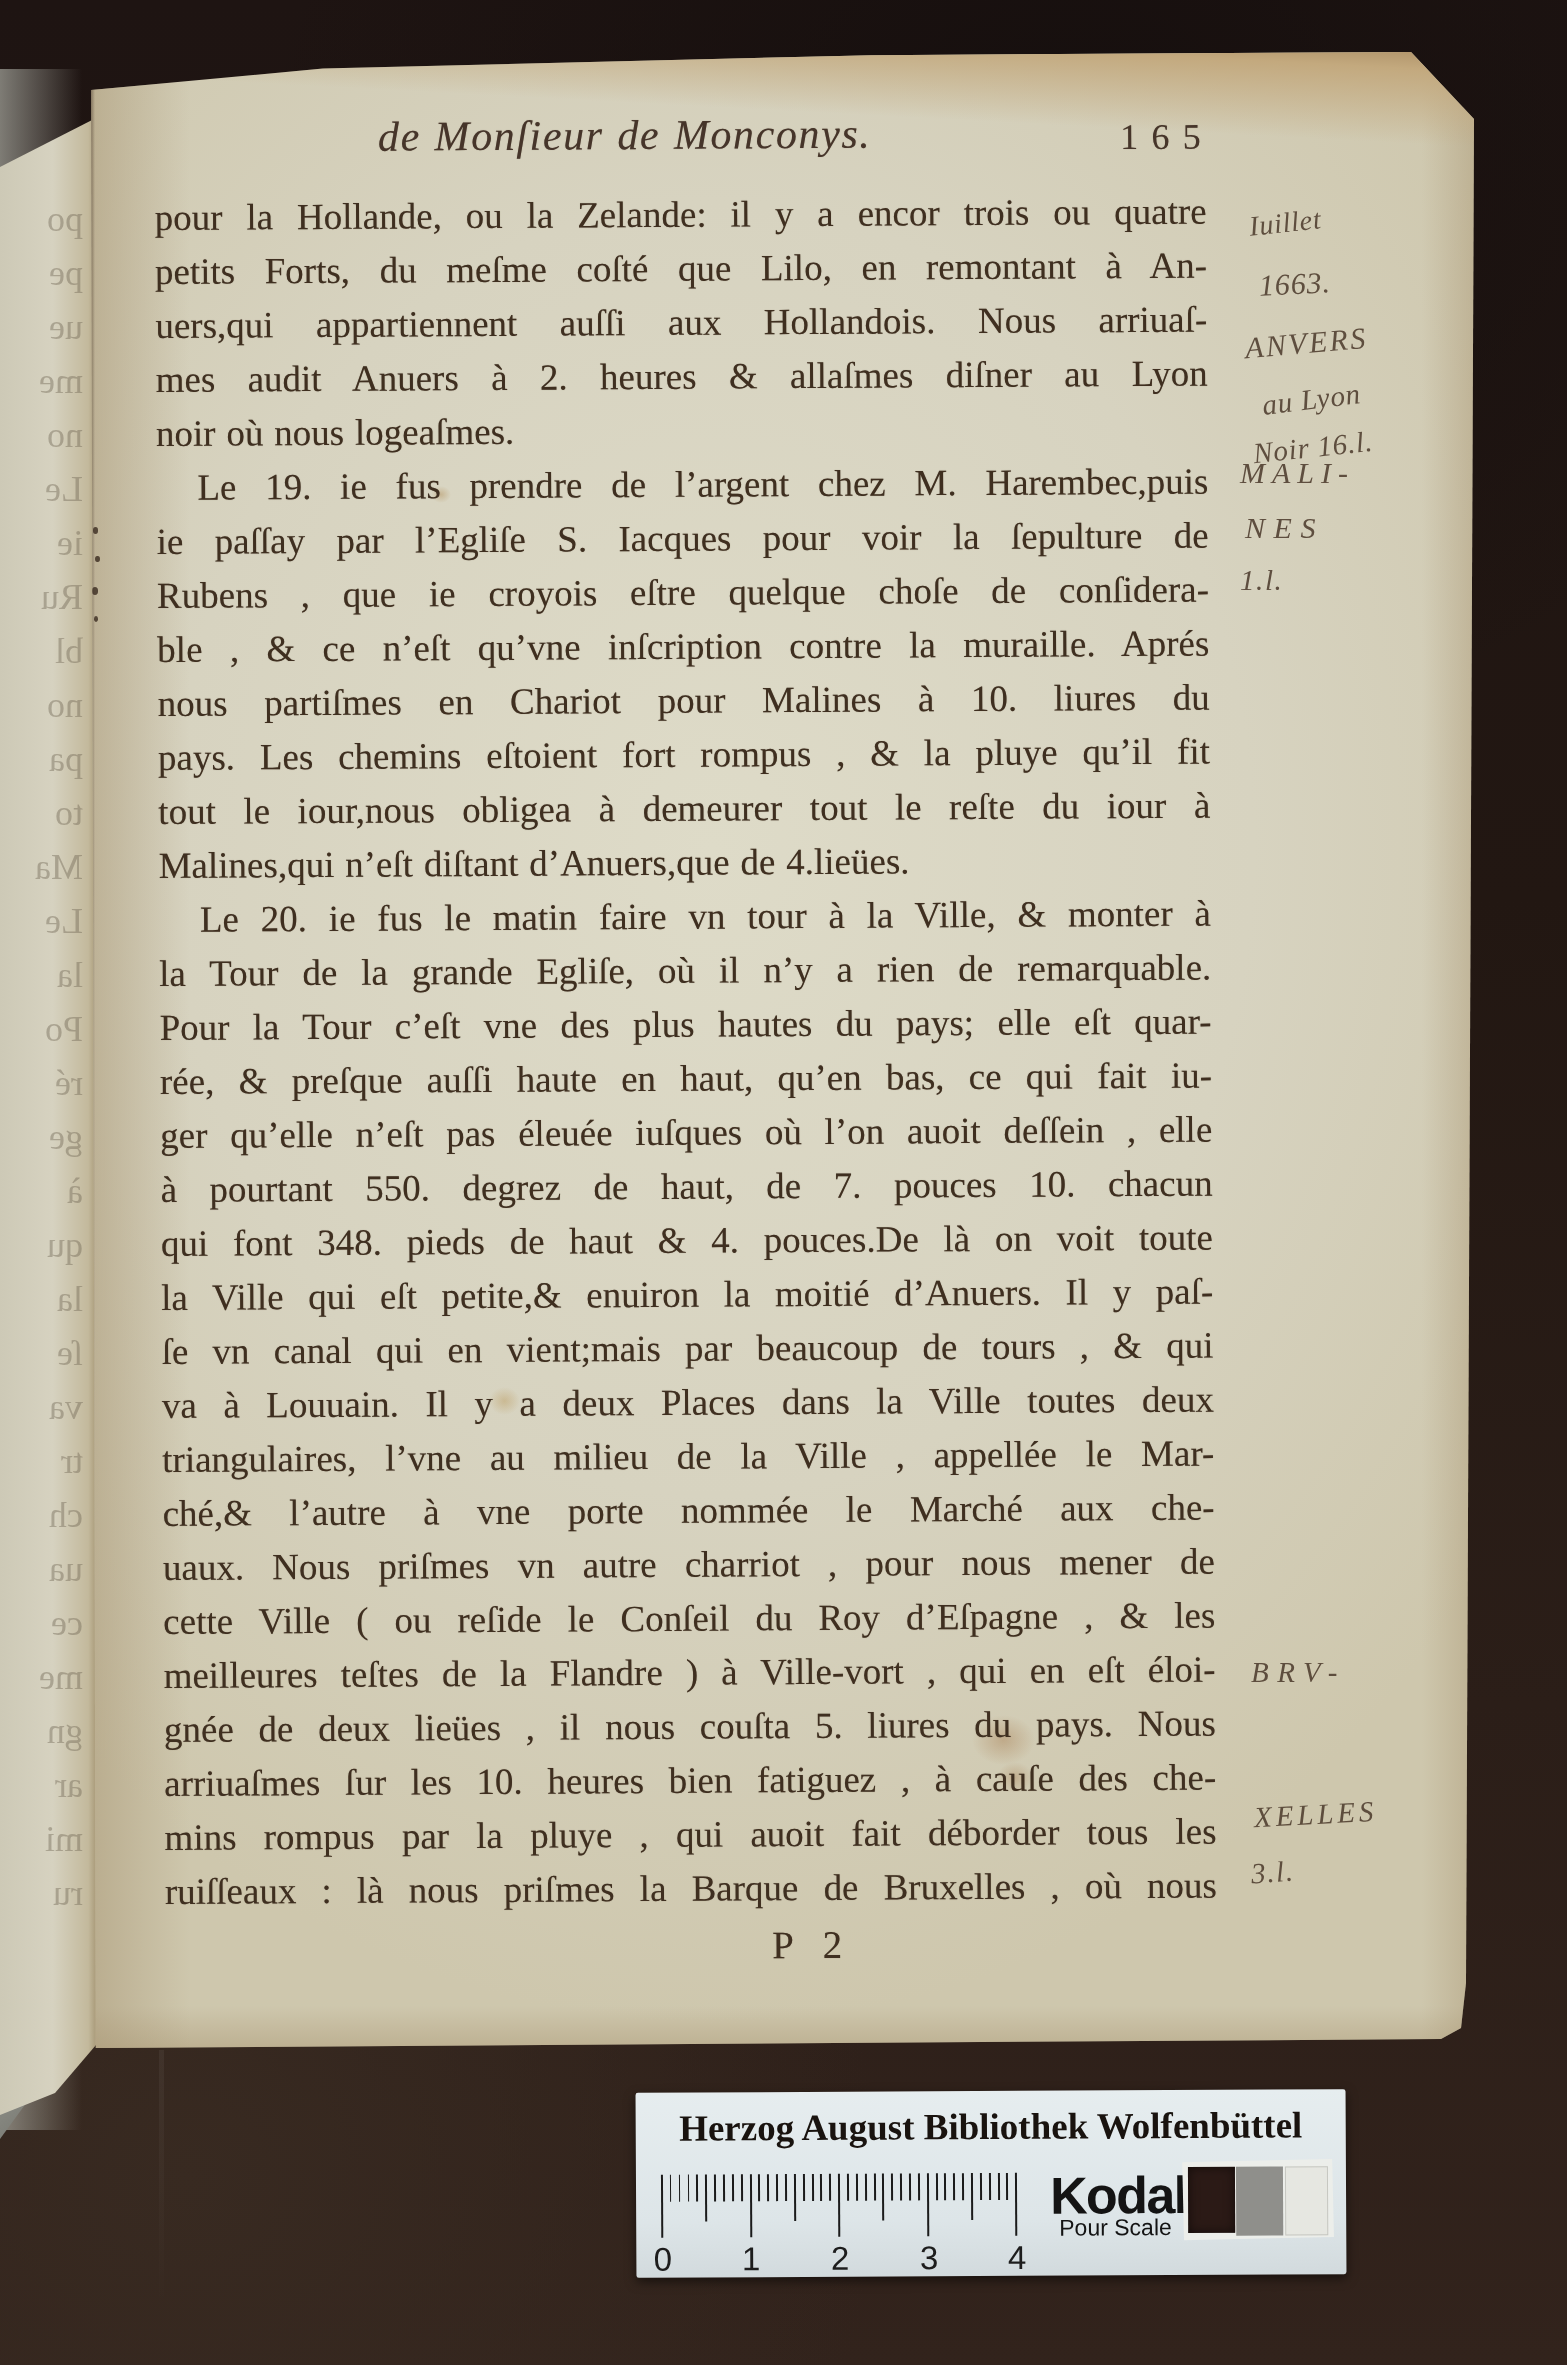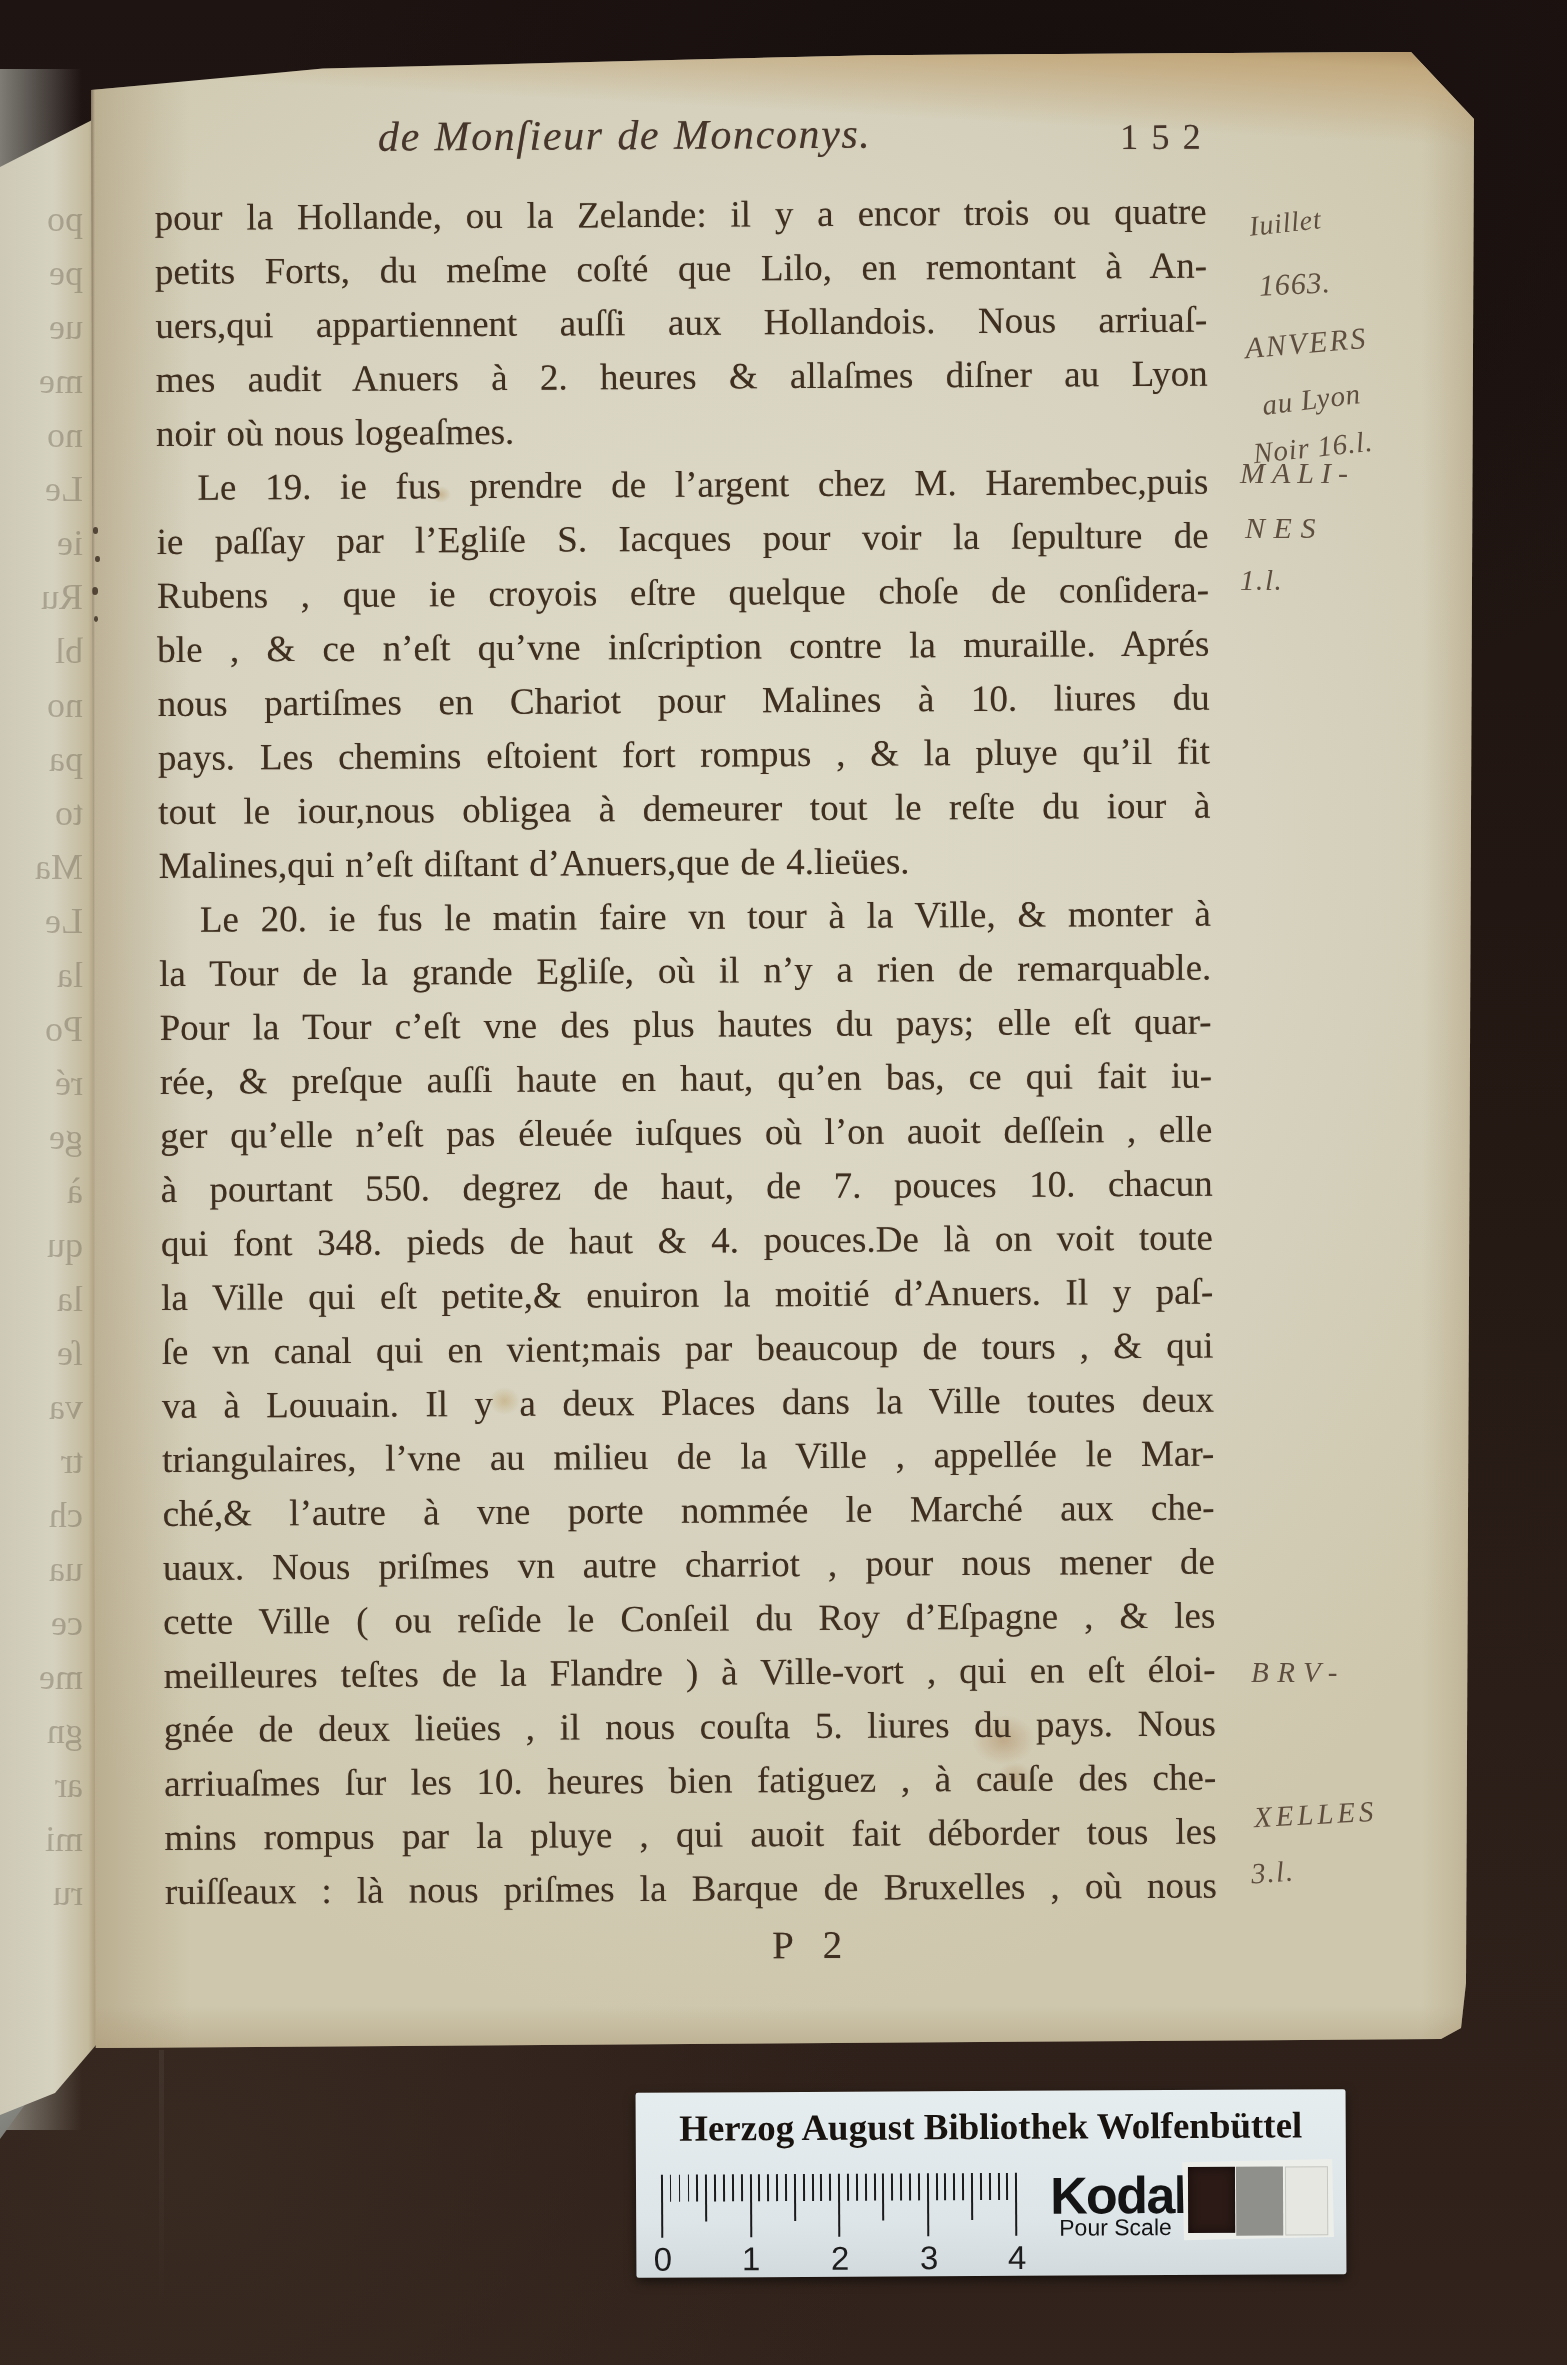--- a/index.html
+++ b/index.html
@@ -156,21 +156,21 @@
     <div class="stain s4"></div>
     <div class="speck" style="left:4.7px;top:482px;width:5.5px;height:7px;"></div>
     <div class="speck" style="left:7px;top:511px;width:4.7px;height:6.3px;"></div>
     <div class="speck" style="left:3.9px;top:542px;width:6.3px;height:7.8px;"></div>
     <div class="speck" style="left:6.3px;top:571px;width:3.9px;height:5.5px;"></div>
   </div>
 
   <div class="textblock">
     <div class="running-head">
       <div class="running-title">de Monſieur de Monconys.</div>
-      <div class="pageno">152</div>
+      <div class="pageno">165</div>
     </div>
     <div id="body-lines">
         <div class="bl">pour la Hollande, ou la Zelande: il y a encor trois ou quatre</div>
         <div class="bl">petits Forts, du meſme coſté que Lilo, en remontant à An-</div>
         <div class="bl">uers,qui appartiennent auſſi aux Hollandois. Nous arriuaſ-</div>
         <div class="bl">mes audit Anuers à 2. heures &amp; allaſmes diſner au Lyon</div>
         <div class="bl pend">noir où nous logeaſmes.</div>
         <div class="bl indent">Le 19. ie fus prendre de l’argent chez M. Harembec,puis</div>
         <div class="bl">ie paſſay par l’Egliſe S. Iacques pour voir la ſepulture de</div>
         <div class="bl">Rubens , que ie croyois eſtre quelque choſe de conſidera-</div>

